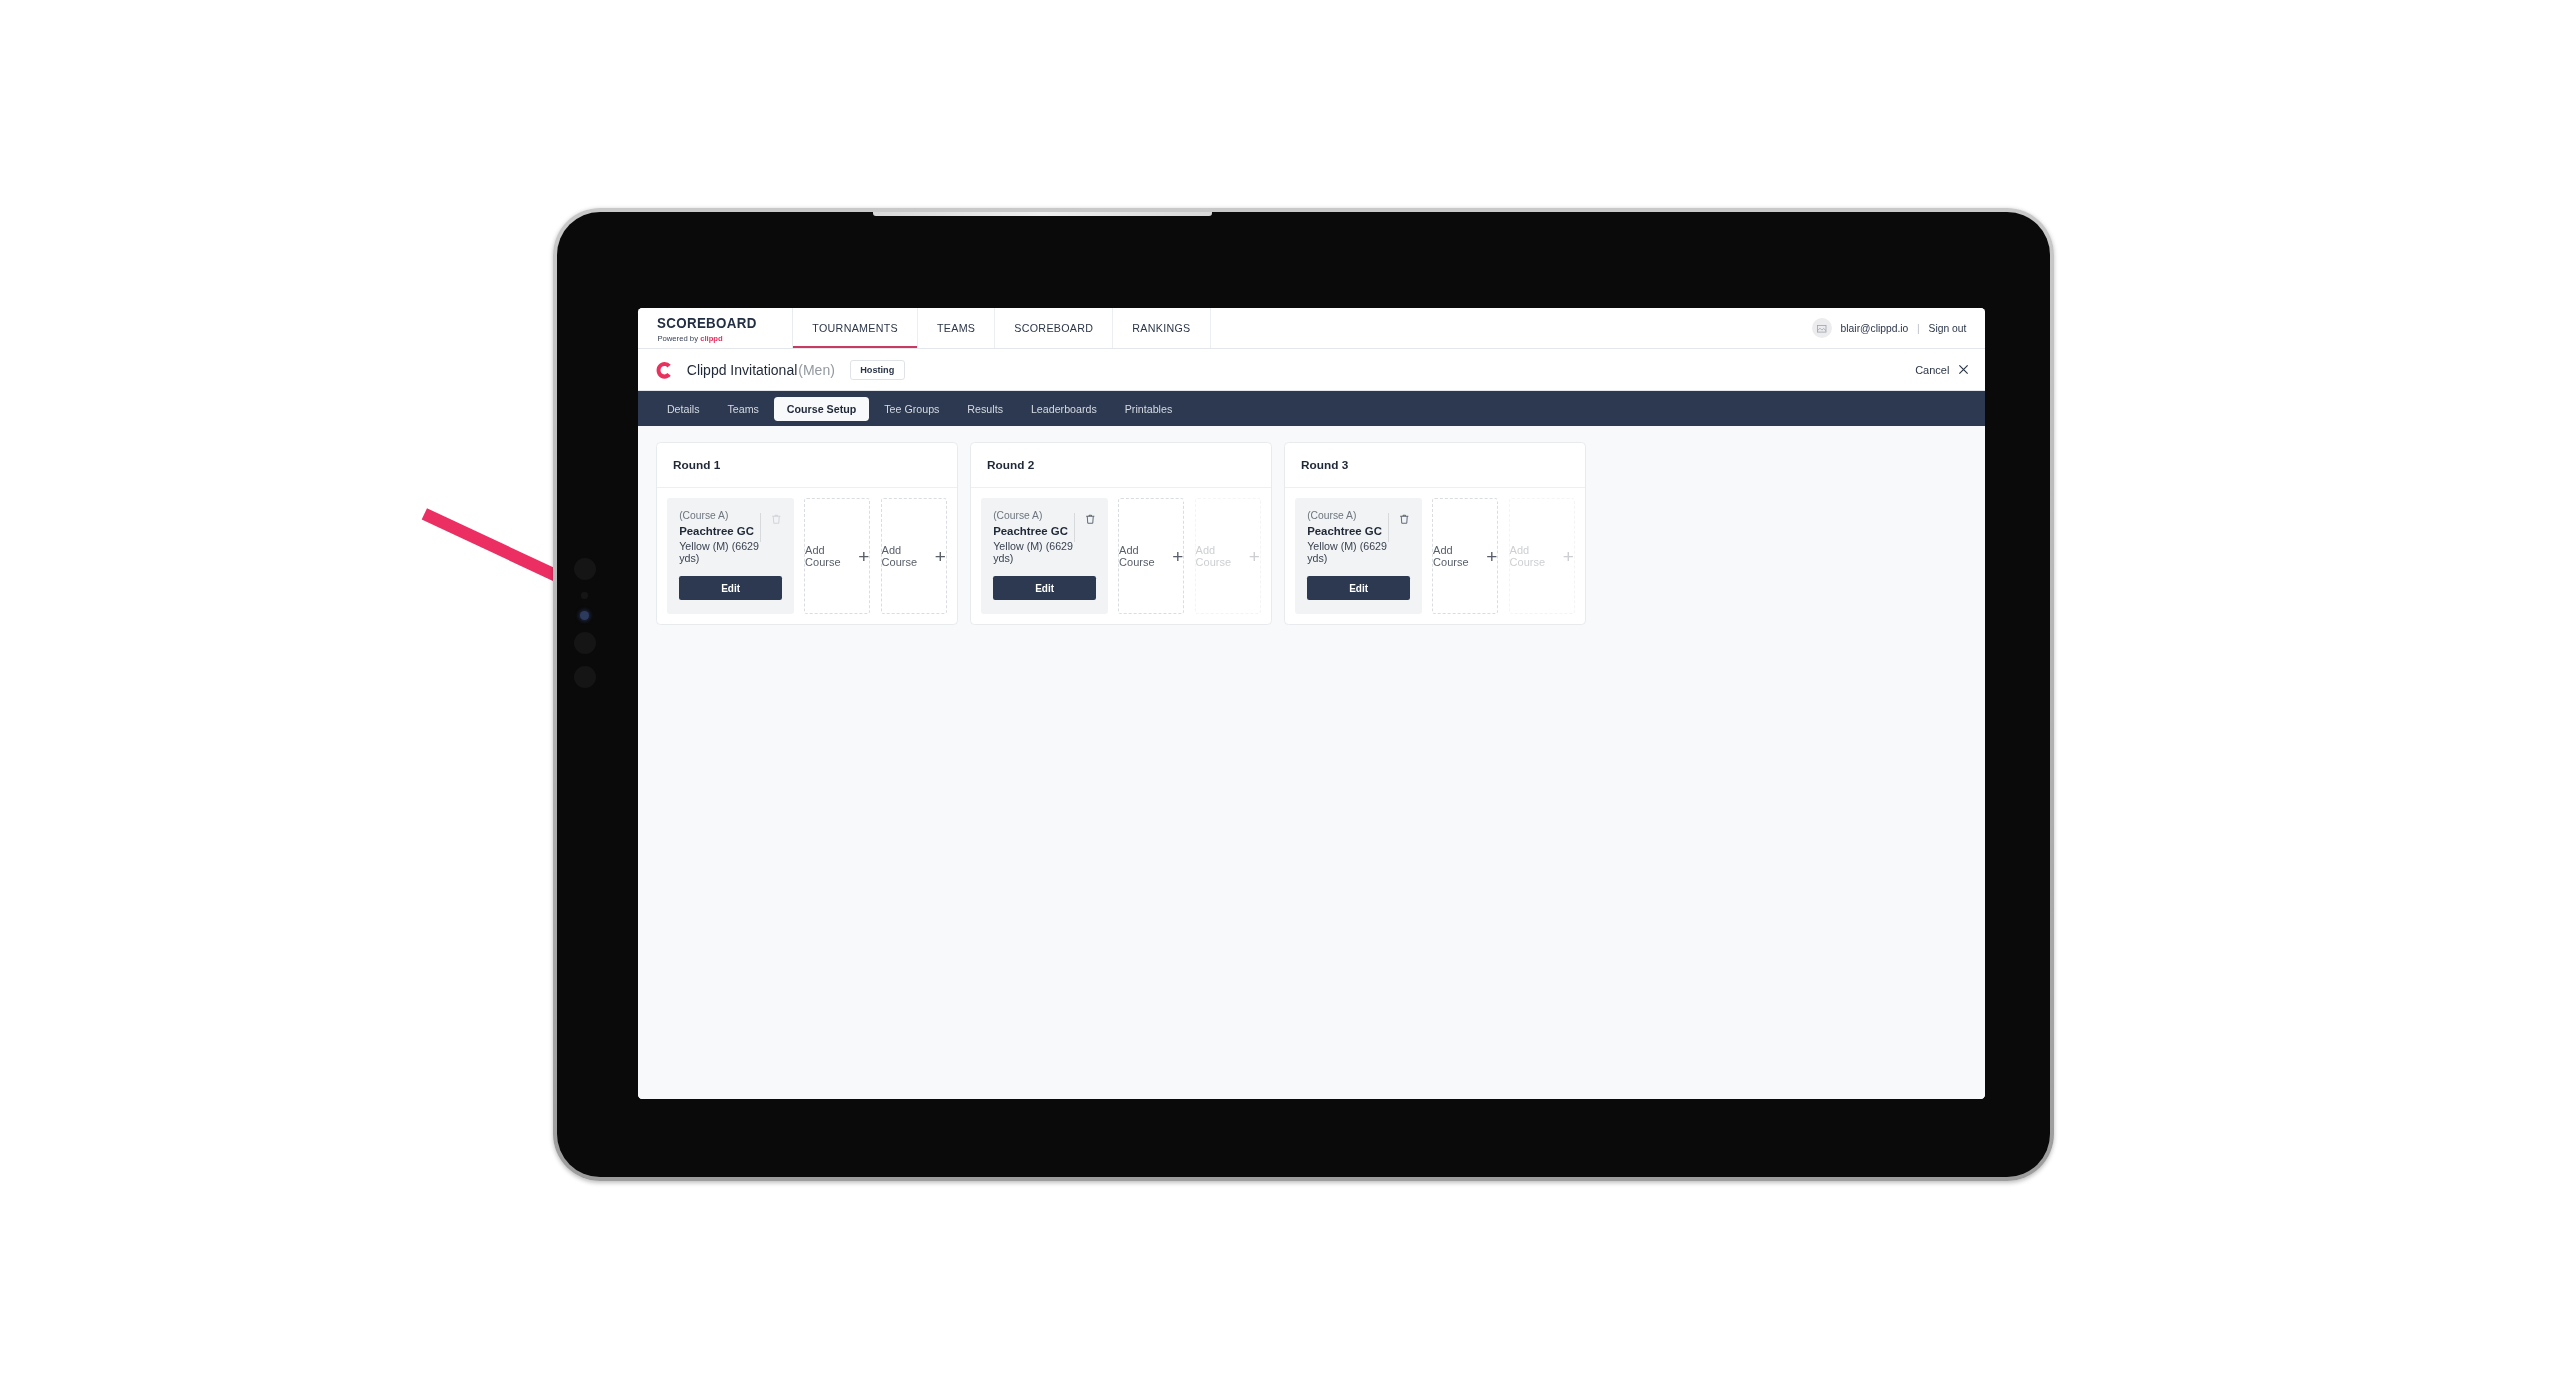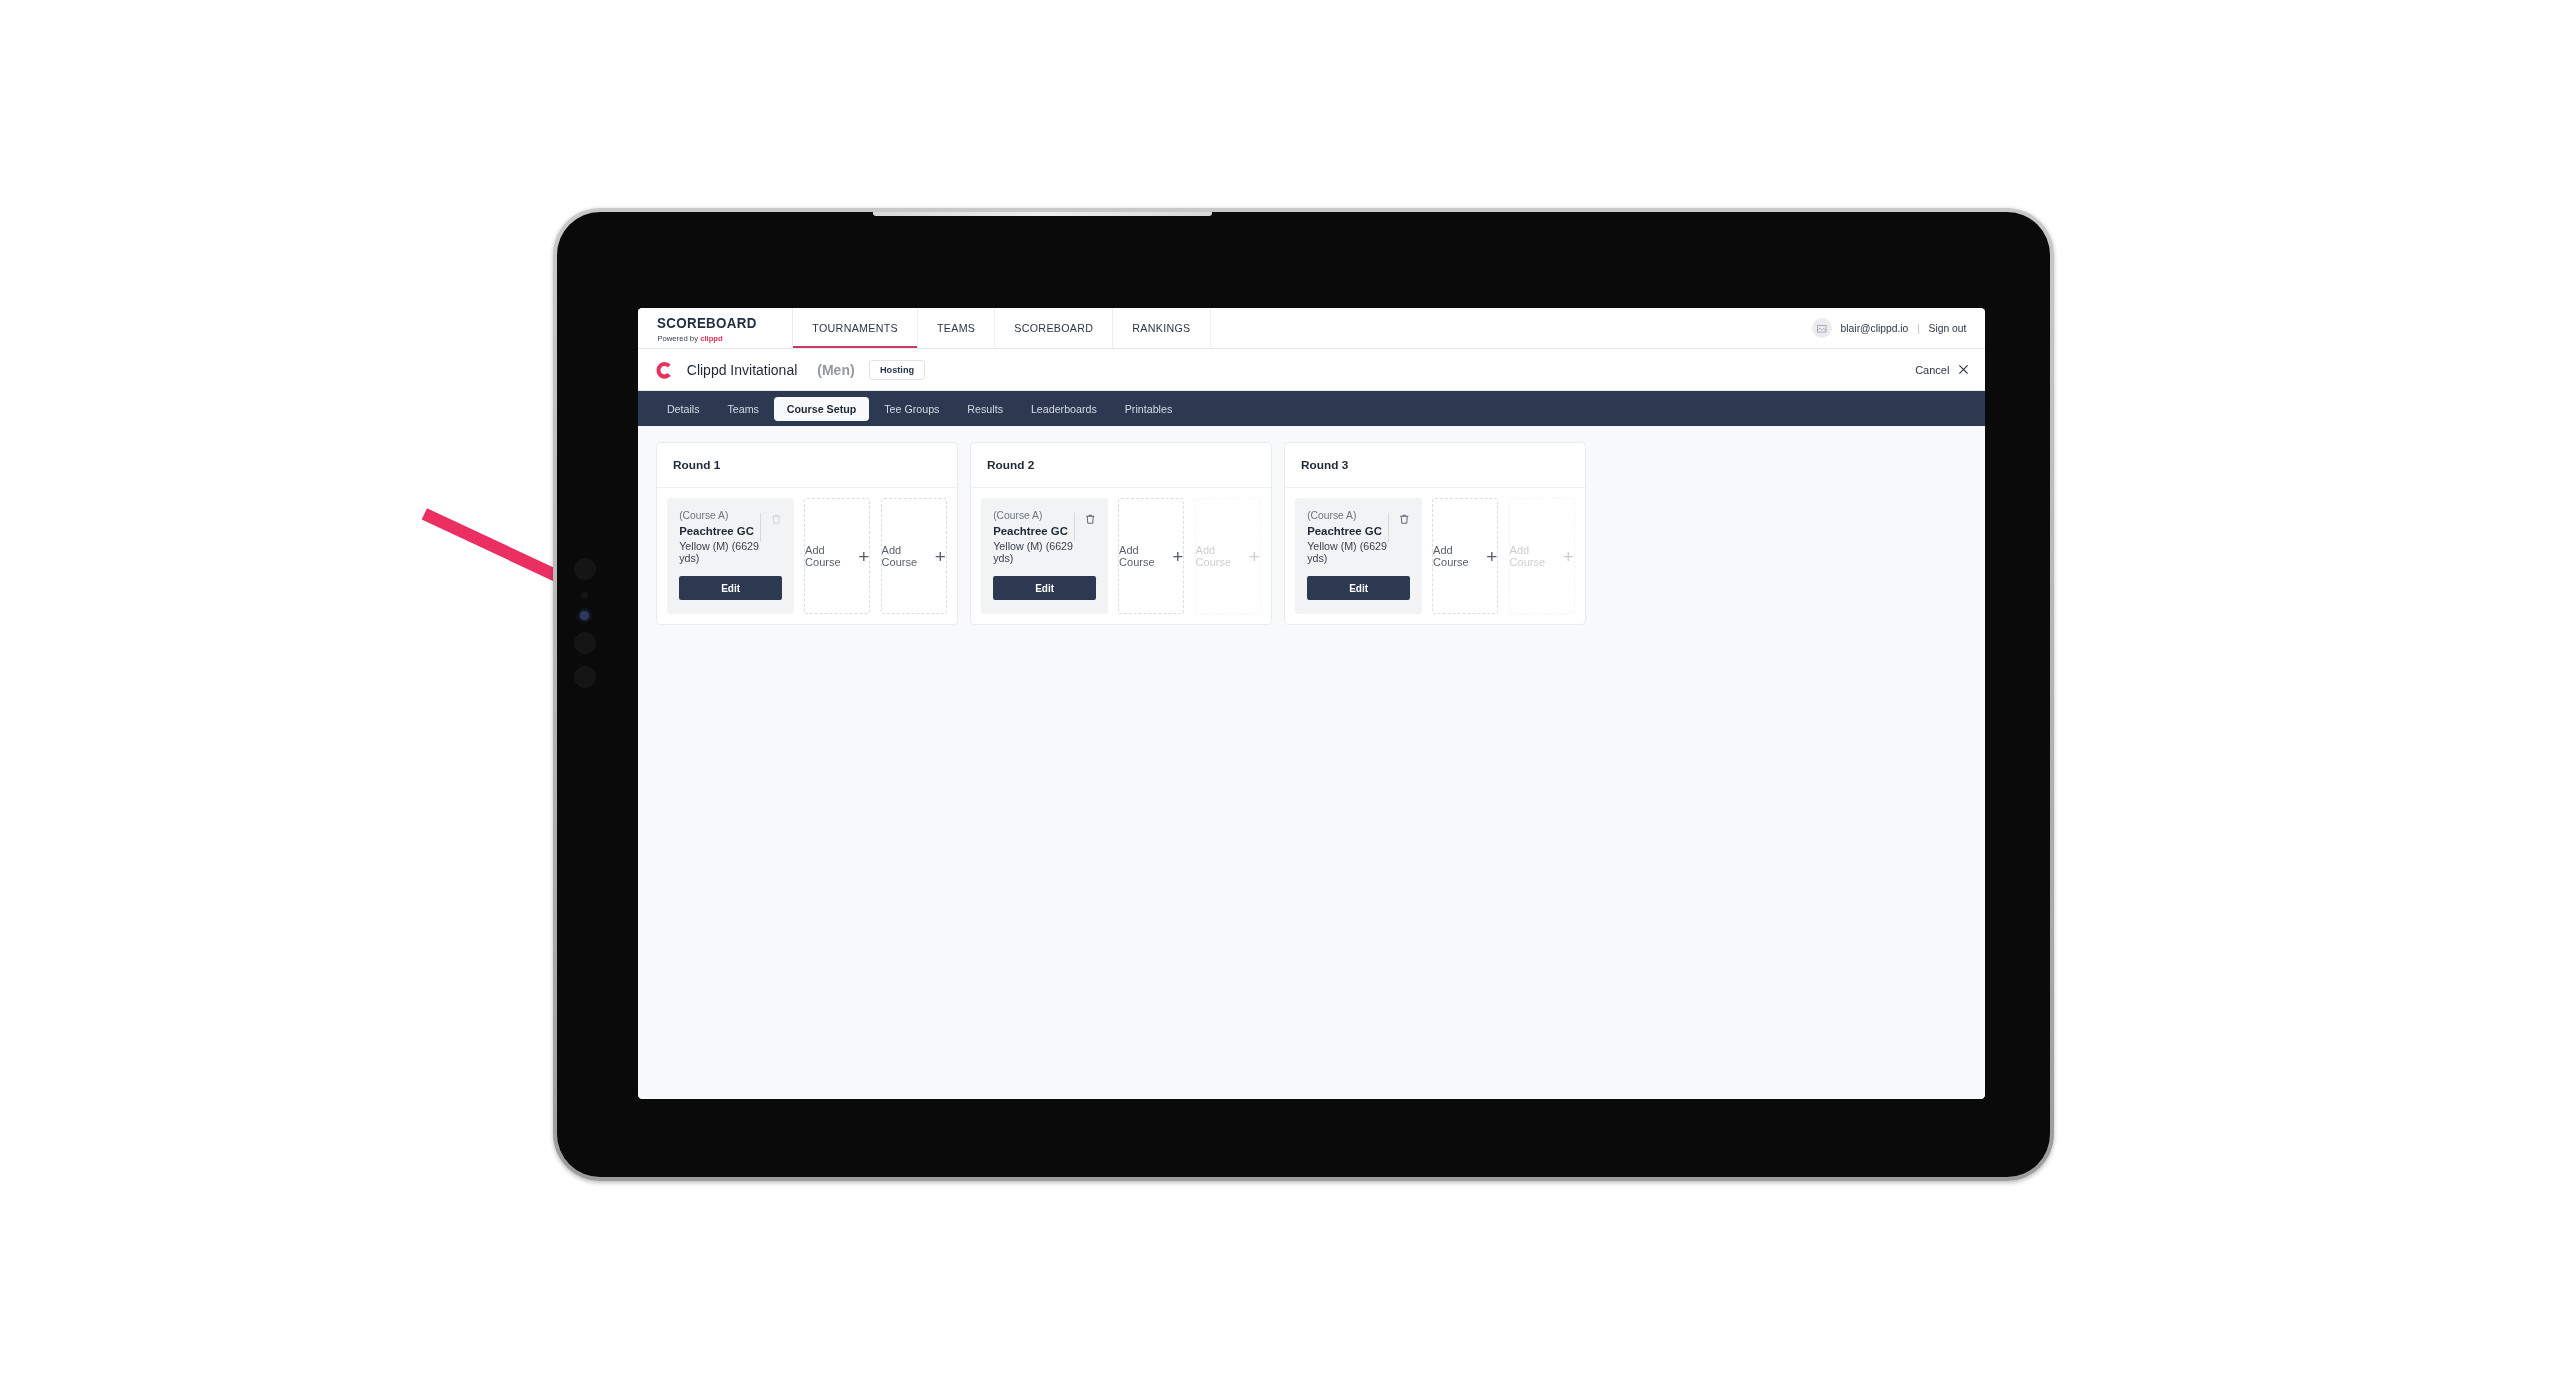--- a/index.html
+++ b/index.html
@@ -96,21 +96,21 @@
   .nav-right .sep { color:#b9bec7; }
   .signout { cursor:pointer; }
 
   
   .titlerow {
     height: 42px; background:#fff; display:flex; align-items:center;
     padding: 0 16px; border-bottom: 0.7px solid #e3e6ea; flex: 0 0 auto;
   }
   .clogo { width: 20.6px; height: 20.6px; margin-right: 11.8px; flex:0 0 auto; }
   .tname { font-size: 14px; color:#1f2836; font-weight:500; }
-  .tgender { font-size: 14px; color:#93999f; margin-left: 20px; font-weight: bold; }
+  .tgender { font-size: 14px; color:#93999f; margin-left: 1px; }
   .hosting {
     margin-left: 14.7px; font-size: 9.2px; font-weight:700; color:#2b3648;
     border:0.7px solid #dfe3e8; border-radius: 2.9px; padding: 4.4px 9.6px; background:#fff;
   }
   .titlerow-spacer { flex: 1 1 auto; }
   .cancel { display:flex; align-items:center; gap:9px; font-size:11px; color:#2b3648; cursor:pointer; }
 
   
   .tabbar {
     height: 35px; background:#2c3950; display:flex; align-items:center;

